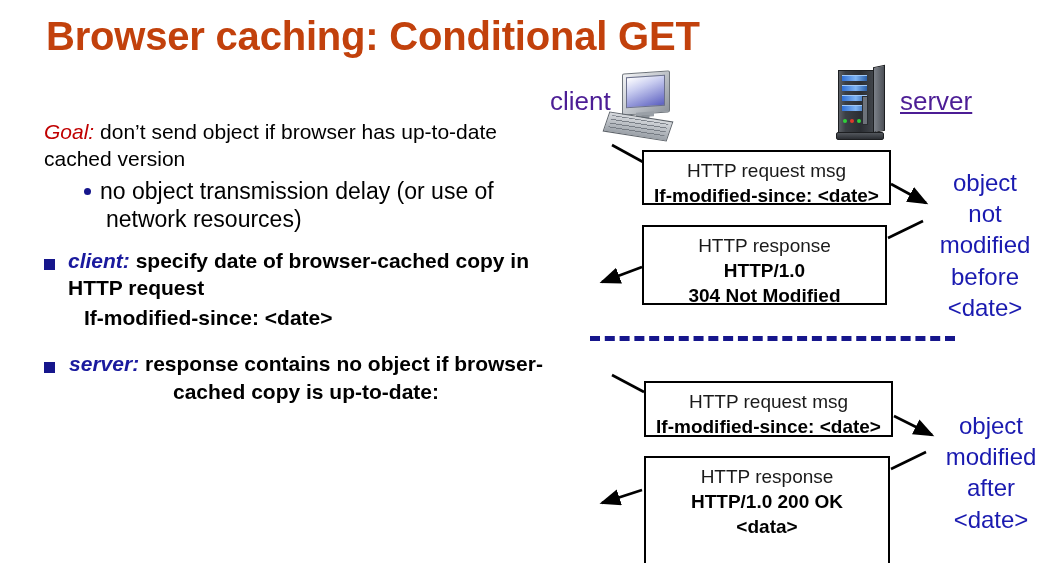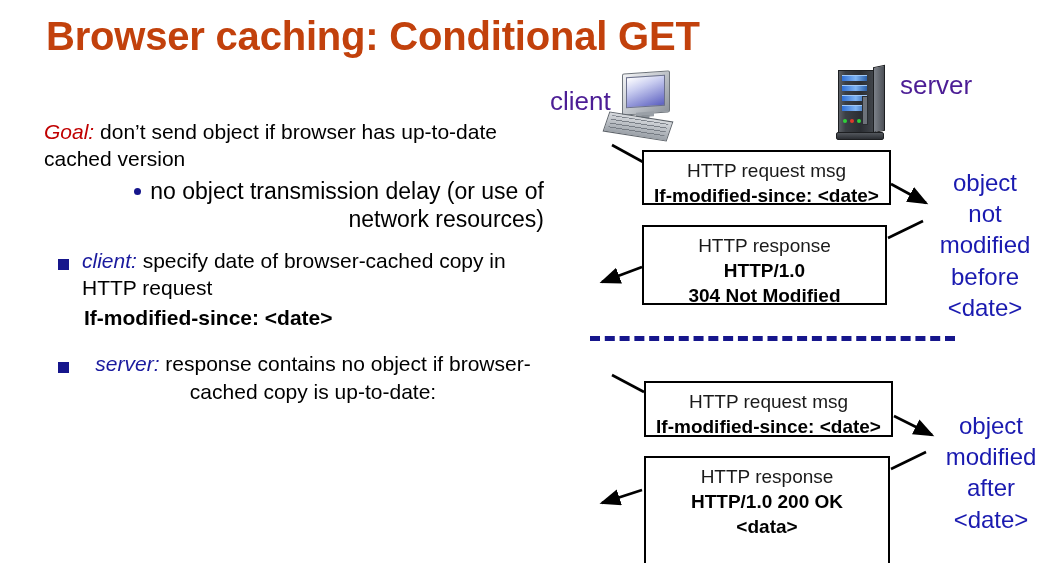--- a/index.html
+++ b/index.html
@@ -57,31 +57,30 @@
     font-style: italic;
   }
   .sq-bullet {
     position: absolute;
     left: -24px;
     top: 12px;
     width: 11px;
     height: 11px;
     background: #16168c;
   }
-  .has-sq { padding-left: 0; margin-left: 38px; }
+  .has-sq { padding-left: 0; margin-left: 24px; font-weight: bold; }
 
   .lvl2 {
     font-size: 23px;
     color: #000000;
     line-height: 1.22;
     margin: 4px 0 4px 0;
     padding-left: 62px;
     text-indent: -22px;
     position: relative;
-    text-align: right;
   }
   .dot-bullet {
     display: inline-block;
     width: 7px;
     height: 7px;
     border-radius: 50%;
     background: #16168c;
     vertical-align: 4px;
     margin-right: 9px;
   }
@@ -289,21 +288,21 @@
       <div class="bay b1"></div>
       <div class="bay b2"></div>
       <div class="bay b3"></div>
       <div class="bay b4"></div>
       <div class="tower-slot"></div>
       <div class="led g1"></div>
       <div class="led r"></div>
       <div class="led g2"></div>
       <div class="tower-base"></div>
     </div>
-    <div class="dg-label" style="left:360px; top:8px;">server</div>
+    <div class="dg-label" style="left:360px; top:24px;text-decoration:underline;">server</div>
 
     <div class="msg-box" style="left:102px; top:88px; width:249px; height:55px;">
       <div class="msg-line">HTTP request msg</div>
       <div class="msg-line b">If-modified-since: &lt;date&gt;</div>
     </div>
 
     <div class="msg-box" style="left:102px; top:163px; width:245px; height:80px;">
       <div class="msg-line">HTTP response</div>
       <div class="msg-line b">HTTP/1.0</div>
       <div class="msg-line b">304 Not Modified</div>

